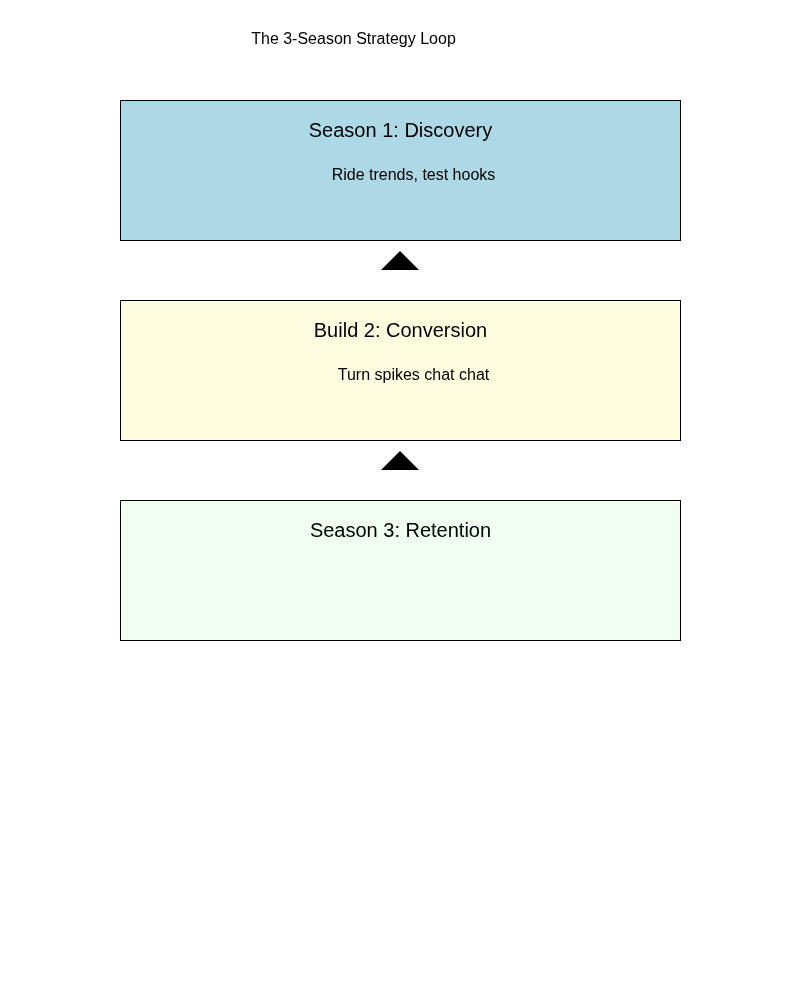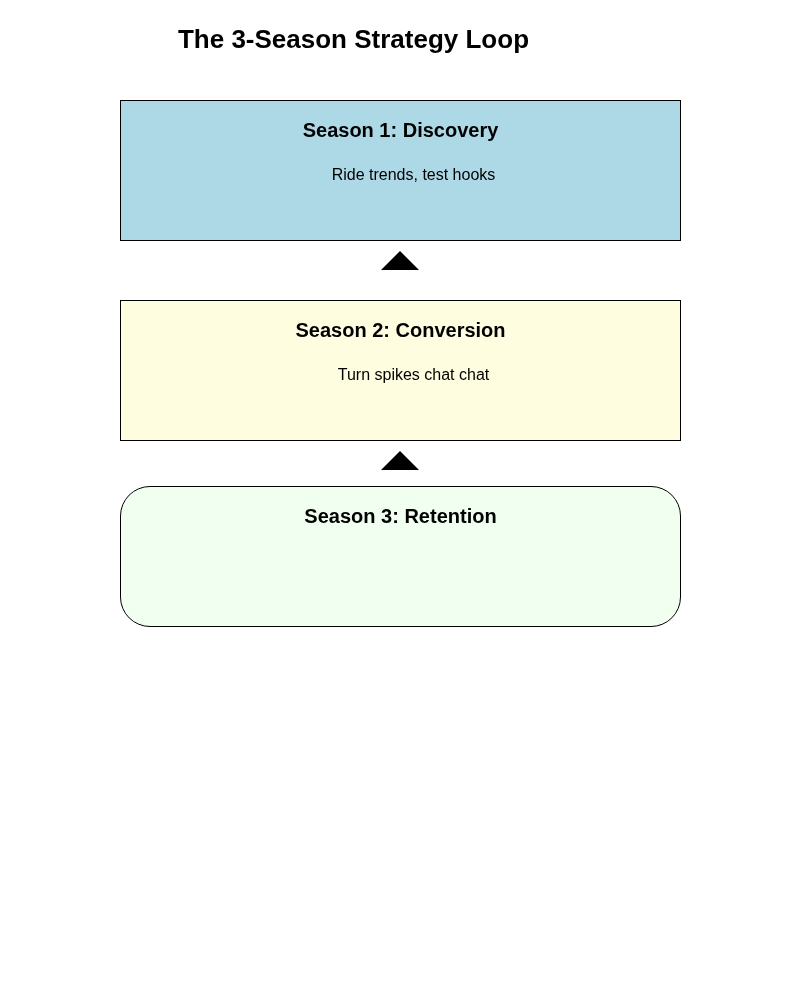--- a/index.html
+++ b/index.html
@@ -1,36 +1,36 @@
 <!DOCTYPE html>
 <html><head>
   <meta charset="utf-8">
   <style>
     html, body { margin: 0; padding: 0; background: #ffffff; }
     body { width: 800px; height: 1000px; position: relative; font-family: "Liberation Sans", sans-serif; color: #000; overflow: hidden; }
-    .title { position: absolute; left: 0; top: 26px; width: 707px; text-align: center; font-size: 26px; font-weight: bold; line-height: 26px; }
+    .title { position: absolute; left: 0; top: 26px; width: 707px; text-align: center; font-size: 16px; font-weight: normal; line-height: 26px; }
     .box { position: absolute; left: 120px; width: 559px; height: 139px; border: 1px solid #000; text-align: center; }
-    .box .heading { position: absolute; left: 0; right: 0; top: 16px; font-size: 20px; font-weight: bold; line-height: 26px; }
+    .box .heading { position: absolute; left: 0; right: 0; top: 16px; font-size: 20px; font-weight: normal; line-height: 26px; }
     .box .desc { position: absolute; left: 0; right: 0; top: 64px; font-size: 16px; line-height: 20px; padding-left: 26px; }
     .arrow { position: absolute; left: 381px; width: 0; height: 0; border-left: 19px solid transparent; border-right: 19px solid transparent; border-bottom: 19px solid #000; }
   </style>
 </head>
 <body>
 
 <div class="title">The 3-Season Strategy Loop</div>
 
 <div class="box" style="top:100px; background:#add8e6;">
   <div class="heading">Season 1: Discovery</div>
   <div class="desc">Ride trends, test hooks</div>
 </div>
 
 <div class="arrow" style="top:251px;"></div>
 
 <div class="box" style="top:300px; background:#fffde0;">
-  <div class="heading">Season 2: Conversion</div>
+  <div class="heading">Build 2: Conversion</div>
   <div class="desc">Turn spikes chat chat</div>
 </div>
 
 <div class="arrow" style="top:451px;"></div>
 
-<div class="box" style="top:486px; background:#f0fff0;border-radius:30px;">
+<div class="box" style="top:500px; background:#f0fff0;">
   <div class="heading">Season 3: Retention</div>
 </div>
 
 </body></html>

